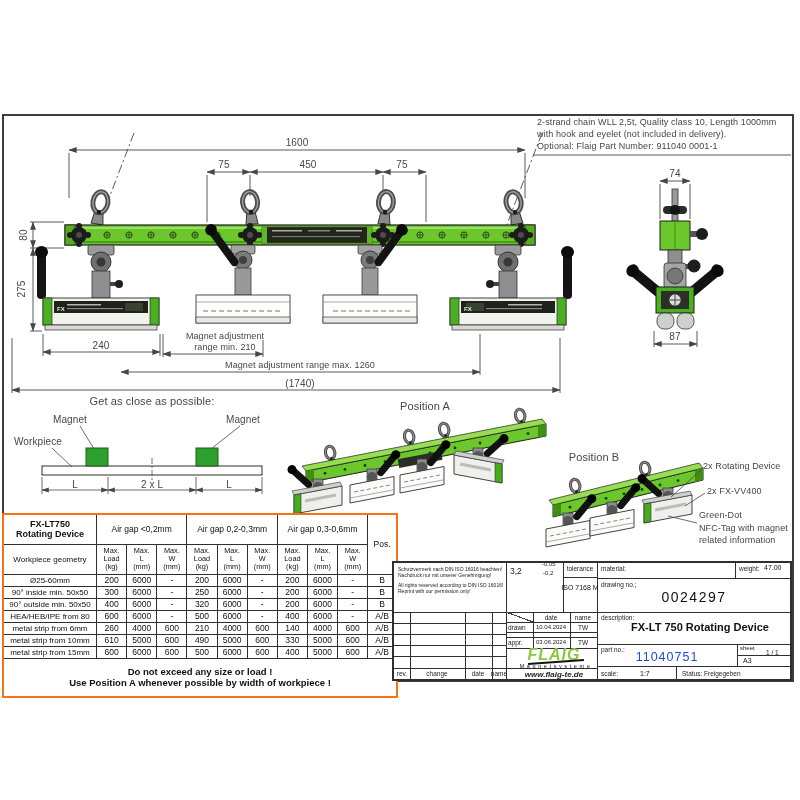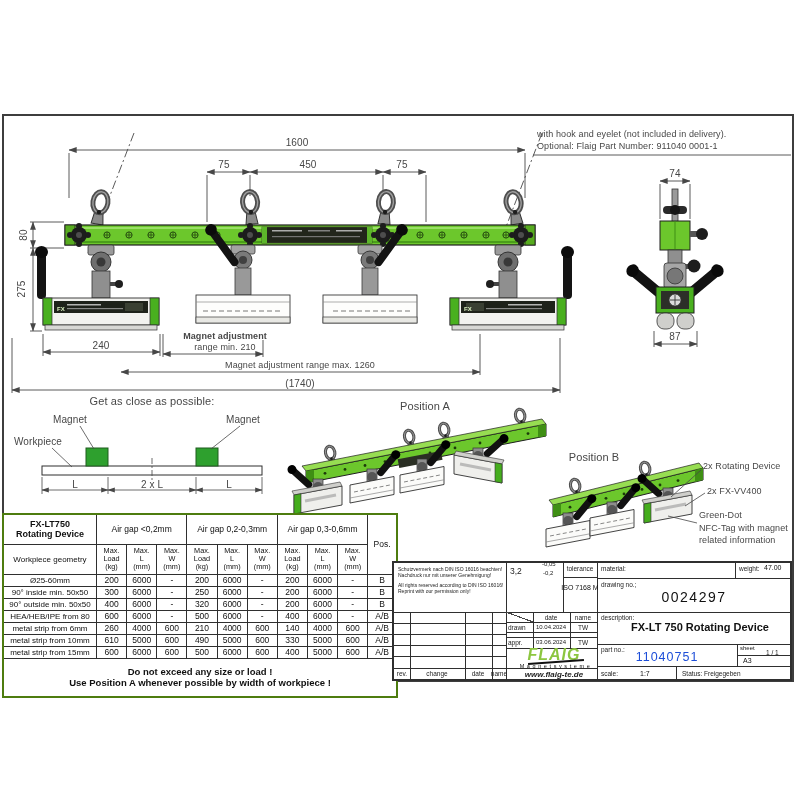--- a/index.html
+++ b/index.html
@@ -9,21 +9,21 @@
   .t{position:absolute;font-size:10px;color:#474747;white-space:nowrap;line-height:11px;letter-spacing:.1px;}
   .tc{transform:translateX(-50%);}
   .tv{transform:translate(-50%,-50%) rotate(-90deg);}
   .small{font-size:9px;}
   .big{font-size:11px;}
   .pre{white-space:pre-line;text-align:center;}
   
   .spec{position:absolute;left:2px;top:513px;width:396px;border-collapse:collapse;
         table-layout:fixed;background:#fff;}
   .spec td{border:1px solid #2f2f2f;text-align:center;vertical-align:middle;padding:0;color:#101010;overflow:hidden;}
-  .spec{border:2px solid #4d7c0f;}
+  .spec{border:2px solid #f97316;}
   .ttl{font-weight:bold;font-size:9px;line-height:10px;white-space:pre-line;}
   .gap{font-size:8.5px;}
   .sub{font-size:7.3px;line-height:8px;white-space:pre-line;}
   .geo{font-size:8px;margin-left:43px;}
   .val{font-size:8.5px;}
   .foot{font-weight:bold;font-size:9.5px;line-height:11px;}
   
   .tb{position:absolute;left:392px;top:561px;width:400px;height:120px;
       border:2px solid #2f2f2f;box-sizing:border-box;background:#fff;}
   .ln{position:absolute;background:#2f2f2f;}
@@ -323,31 +323,32 @@
   </g>
 
   <g stroke="#333" stroke-width=".9" fill="none">
     <path d="M519,585 L525,594 L534,570 L557,570"></path>
     <line x1="540" y1="563" x2="540" y2="570"></line>
     <line x1="540" y1="571" x2="540" y2="578"></line>
     <path d="M513,597 L524,604 L553,604"></path>
   </g>
 </svg>
 
+<div class="t small" style="left:537px;top:117px;">2-strand chain WLL 2,5t, Quality class 10, Length 1000mm</div>
 <div class="t small" style="left:537px;top:129px;">with hook and eyelet (not included in delivery).</div>
 <div class="t small" style="left:537px;top:141px;">Optional: Flaig Part Number: 911040 0001-1</div>
 
 <div class="t tc" style="left:297px;top:137px;">1600</div>
 <div class="t tc" style="left:224px;top:159px;">75</div>
 <div class="t tc" style="left:308px;top:159px;">450</div>
 <div class="t tc" style="left:402px;top:159px;">75</div>
 <div class="t tv" style="left:23px;top:235px;">80</div>
 <div class="t tv" style="left:21px;top:289px;">275</div>
 <div class="t tc" style="left:101px;top:340px;">240</div>
-<div class="t tc small" style="left:225px;top:331px;font-weight:bold;">Magnet adjustment</div>
+<div class="t tc small" style="left:225px;top:331px;">Magnet adjustment</div>
 <div class="t tc small" style="left:225px;top:342px;">range min. 210</div>
 <div class="t tc small" style="left:300px;top:360px;">Magnet adjustment range max. 1260</div>
 <div class="t tc" style="left:300px;top:378px;">(1740)</div>
 
 <div class="t tc" style="left:675px;top:168px;">74</div>
 <div class="t tc" style="left:675px;top:331px;">87</div>
 
 <div class="t tc big" style="left:152px;top:396px;">Get as close as possible:</div>
 <div class="t tc" style="left:70px;top:414px;">Magnet</div>
 <div class="t tc" style="left:243px;top:414px;">Magnet</div>

